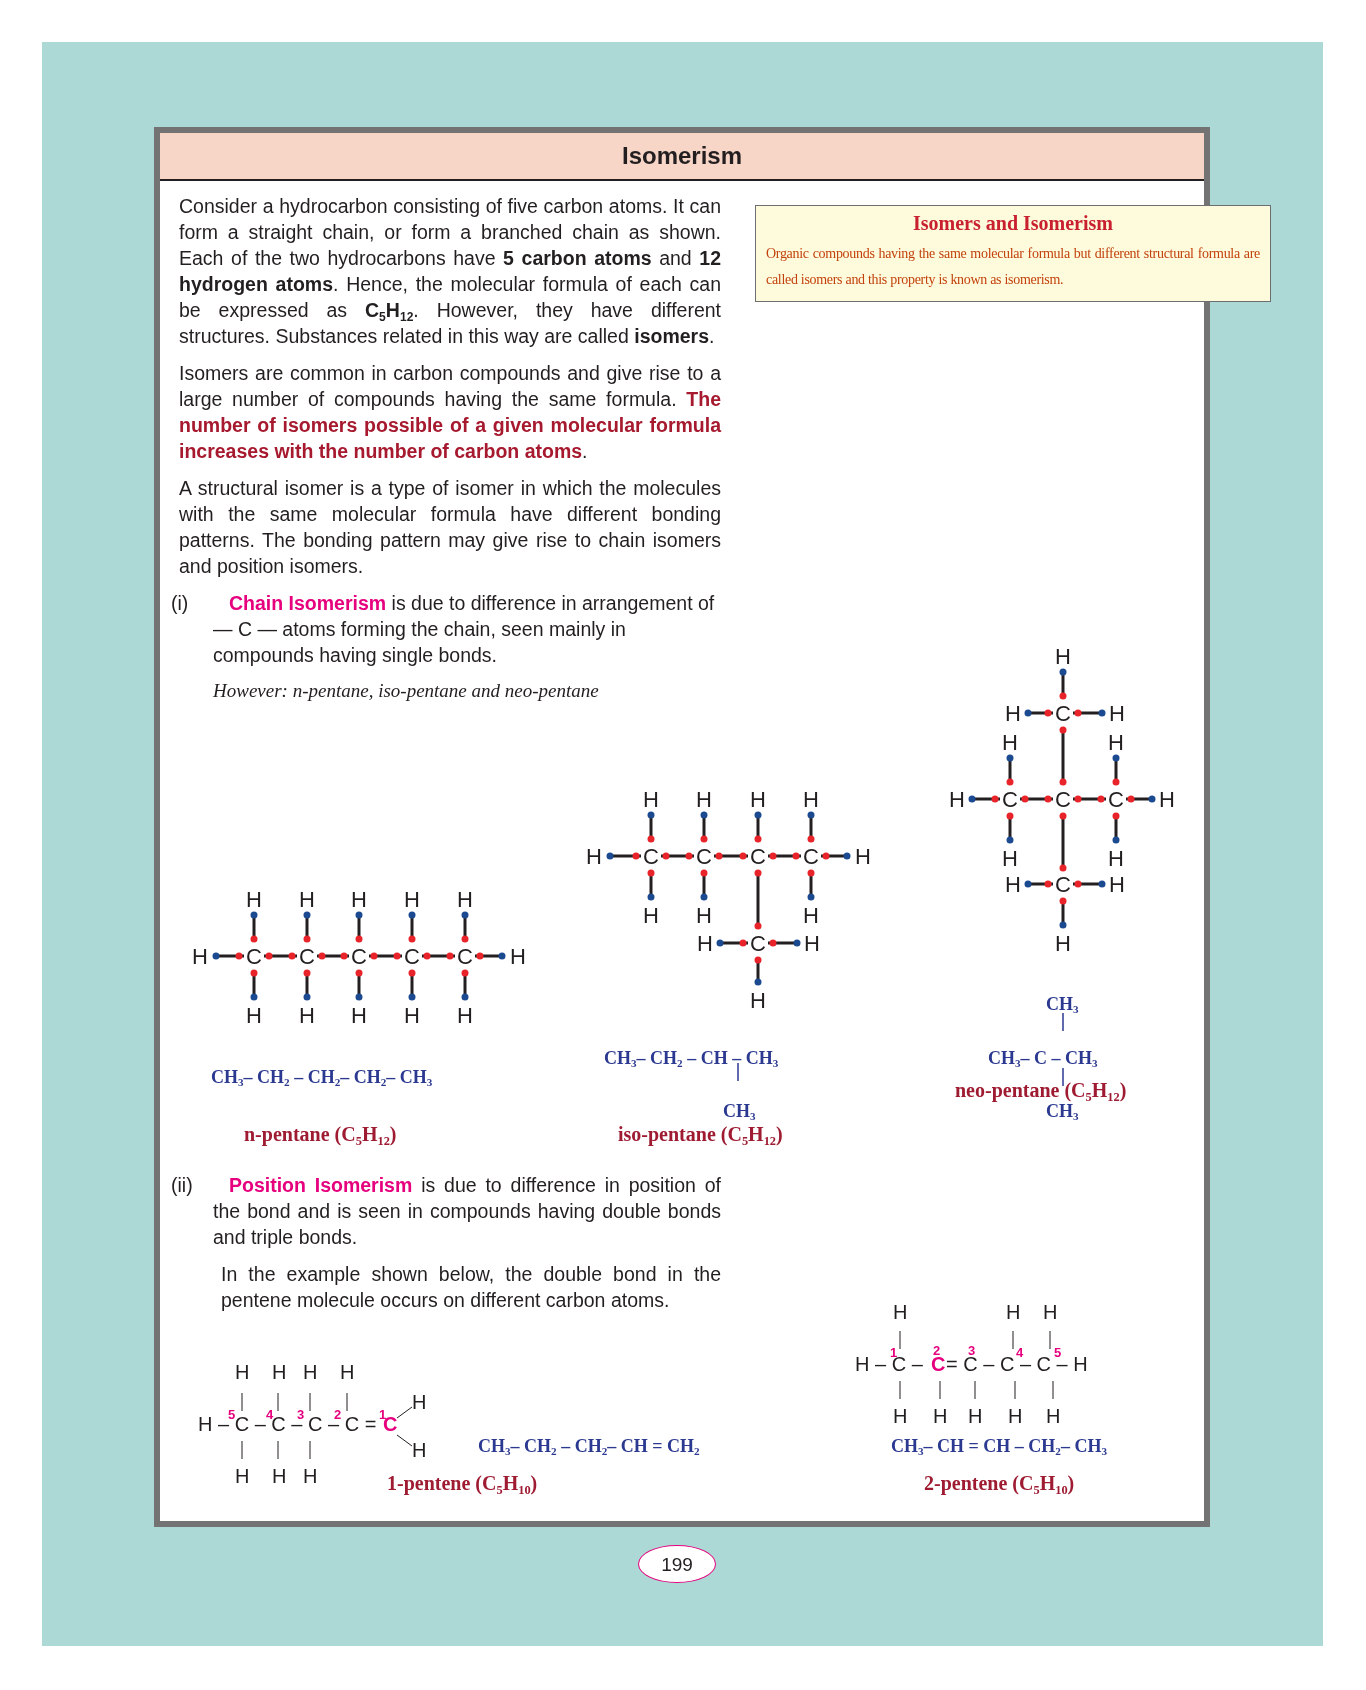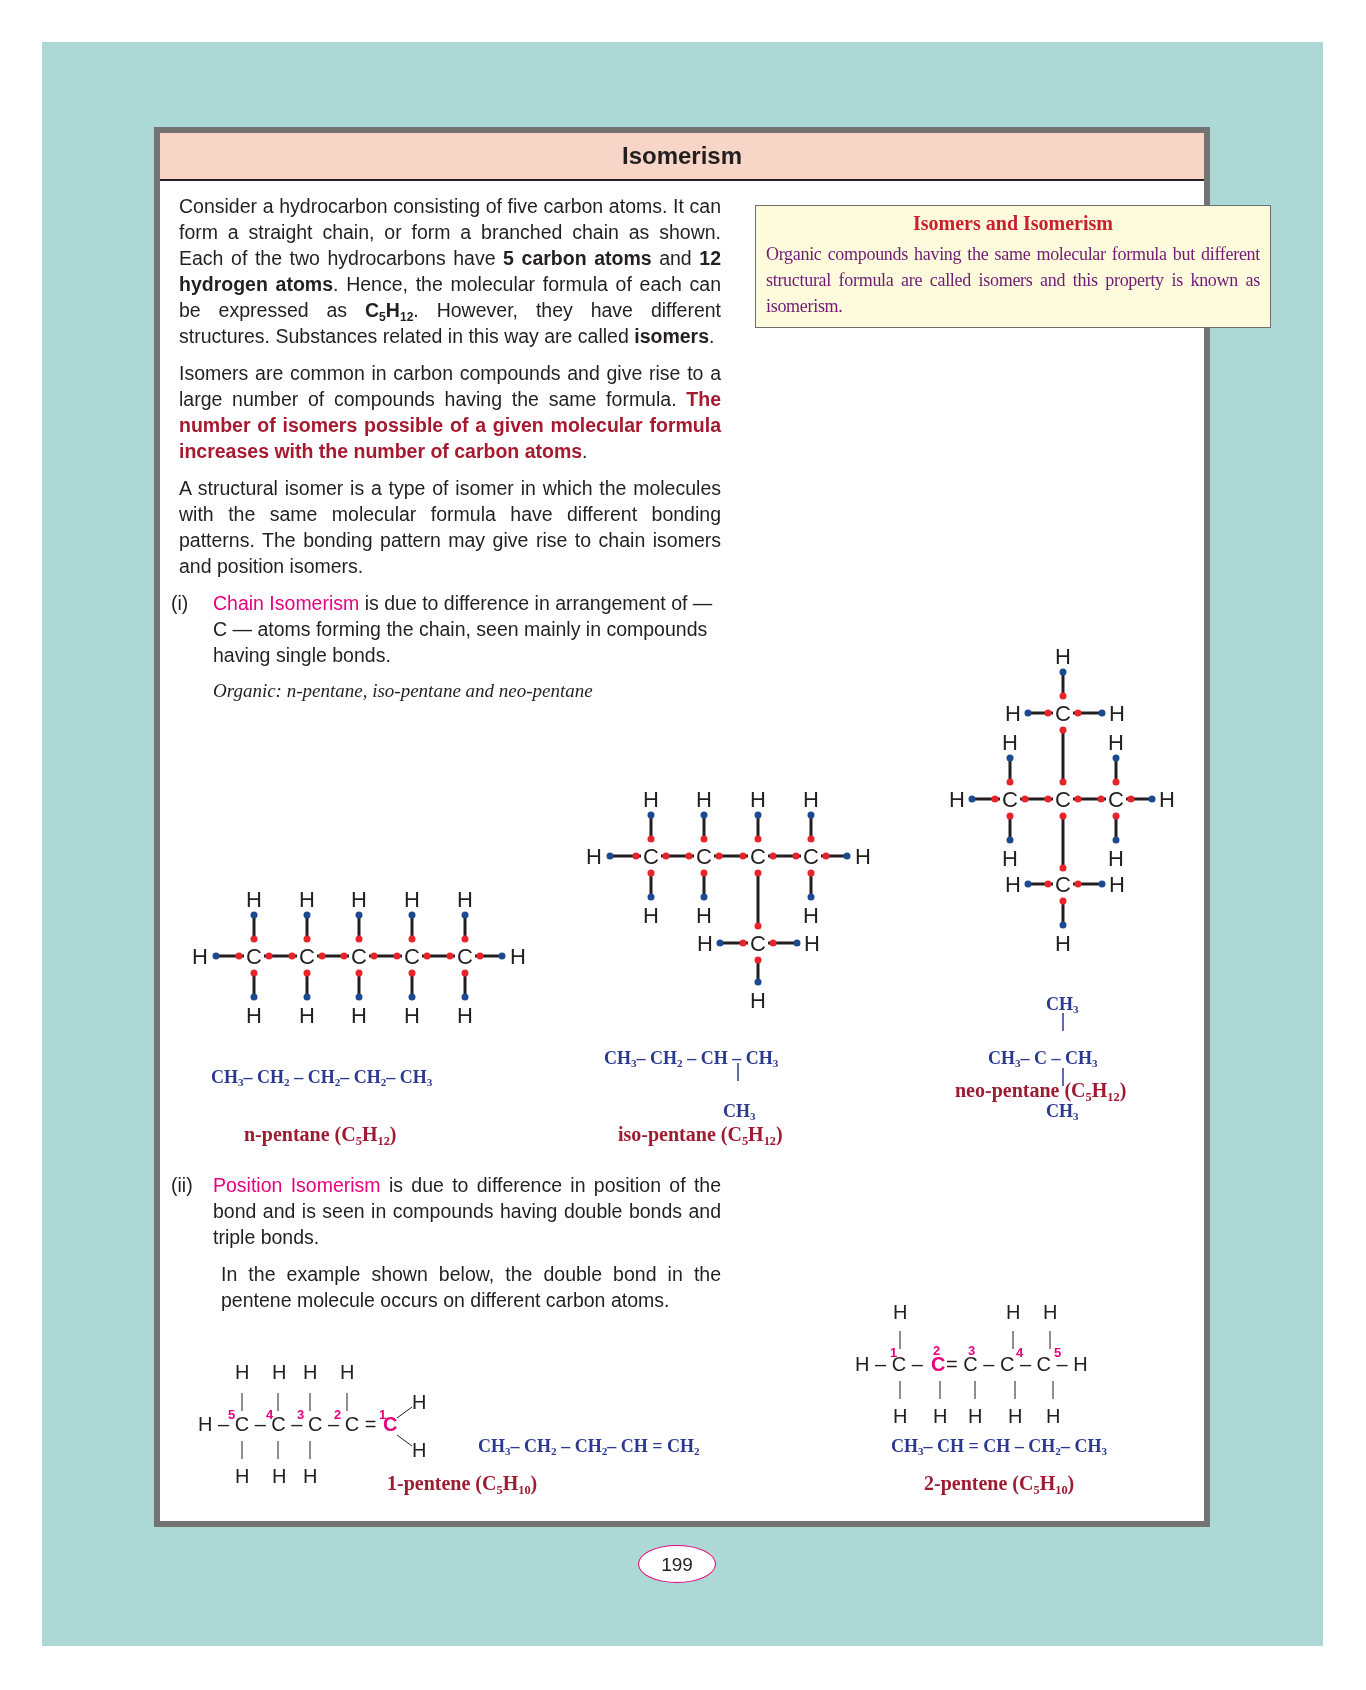--- a/index.html
+++ b/index.html
@@ -4,29 +4,29 @@
 <style>
   html, body { margin:0; padding:0; background:#ffffff; }
   body { width:1366px; height:1690px; position:relative; overflow:hidden; font-family:"Liberation Sans", sans-serif; }
   .teal { position:absolute; left:42px; top:42px; width:1281px; height:1604px; background:#acd8d5; }
   .box { position:absolute; left:154px; top:127px; width:1044px; height:1388px; background:#ffffff; border:6px solid #737373; box-sizing:content-box; }
   .box-title { height:46px; background:#f7d6c8; border-bottom:2px solid #231f20; text-align:center; font-size:24px; font-weight:bold; line-height:46px; color:#231f20; font-family:"Liberation Sans", sans-serif; }
   .left { position:absolute; left:11px; width:550px; font-size:19.5px; line-height:26px; color:#231f20; text-align:justify; }
   .left p { margin:0 0 11px 8px; }
   .b { font-weight:bold; }
   .red { color:#a6192e; font-weight:bold; }
-  .magenta { color:#e6007e; font-weight:normal; }
+  .magenta { color:#e6007e; font-weight:bold;margin-left:16px; }
   sub { font-size:0.62em; vertical-align:-0.3em; line-height:0; }
   .item { display:flex; }
   .item .num { width:42px; flex:none; }
   .item .txt { flex:1; }
   .example { font-family:"Liberation Serif", serif; font-style:italic; font-size:19px; color:#231f20; padding-left:42px; }
   .sidebox { position:absolute; left:595px; top:72px; width:516px; background:#fefbdc; border:1.5px solid #6d6e71; font-family:"Liberation Serif", serif; padding:6px 10px 8px 10px; box-sizing:border-box; }
   .sidebox h3 { margin:0 0 6px 0; text-align:center; color:#c8202f; font-size:20px; font-weight:bold; }
-  .sidebox p { margin:0; font-size:18px; line-height:26px; color:#701a75; text-align:justify; letter-spacing:-0.3px; }
+  .sidebox p { margin:0; font-size:14px; line-height:26px; color:#c2410c; text-align:justify; letter-spacing:-0.3px; }
   svg text { font-family:"Liberation Sans", sans-serif; }
   .serif { font-family:"Liberation Serif", serif; }
   .cond { position:absolute; font-family:"Liberation Serif", serif; font-weight:bold; color:#2b3990; font-size:18px; white-space:nowrap;margin-top:8px; }
   .name { position:absolute; font-family:"Liberation Serif", serif; font-weight:bold; color:#9e1b32; font-size:20px; white-space:nowrap; }
   .pageno { position:absolute; left:638px; top:1545px; width:78px; height:38px; border:1.5px solid #e6007e; border-radius:50%; background:#fff; text-align:center; line-height:38px; font-size:19px; color:#231f20; box-sizing:border-box; }
   .abs { position:absolute; }
 </style>
 </head>
 <body>
 
@@ -40,21 +40,21 @@
       <span>Consider a hydrocarbon consisting of five carbon atoms. It can form a straight chain, or form a branched chain as shown. Each of the two hydrocarbons have </span><span class="b">5 carbon atoms</span><span> and </span><span class="b">12 hydrogen atoms</span><span>. Hence, the molecular formula of each can be expressed as </span><span class="b"><span>C</span><sub>5</sub><span>H</span><sub>12</sub></span><span>. However, they have different structures. Substances related in this way are called </span><span class="b">isomers</span><span>.</span>
     </p>
     <p>
       <span>Isomers are common in carbon compounds and give rise to a large number of compounds having the same formula. </span><span class="red">The number of isomers possible of a given molecular formula increases with the number of carbon atoms</span><span>.</span>
     </p>
     <p>A structural isomer is a type of isomer in which the molecules with the same molecular formula have different bonding patterns. The bonding pattern may give rise to chain isomers and position isomers.</p>
     <div class="item">
       <span class="num">(i)</span>
       <span class="txt" style="text-align:left;"><span class="magenta">Chain Isomerism</span><span> is due to difference in arrangement of — C — atoms forming the chain, seen mainly in compounds having single bonds.</span></span>
     </div>
-    <div class="example" style="margin-top:10px;">Organic: n-pentane, iso-pentane and neo-pentane</div>
+    <div class="example" style="margin-top:10px;">However: n-pentane, iso-pentane and neo-pentane</div>
   </div>
 
   <div class="sidebox">
     <h3>Isomers and Isomerism</h3>
     <p>Organic compounds having the same molecular formula but different structural formula are called isomers and this property is known as isomerism.</p>
   </div>
 
   <svg class="abs" style="left:0; top:0;" width="1044" height="1388">
     <defs>
       <style>

